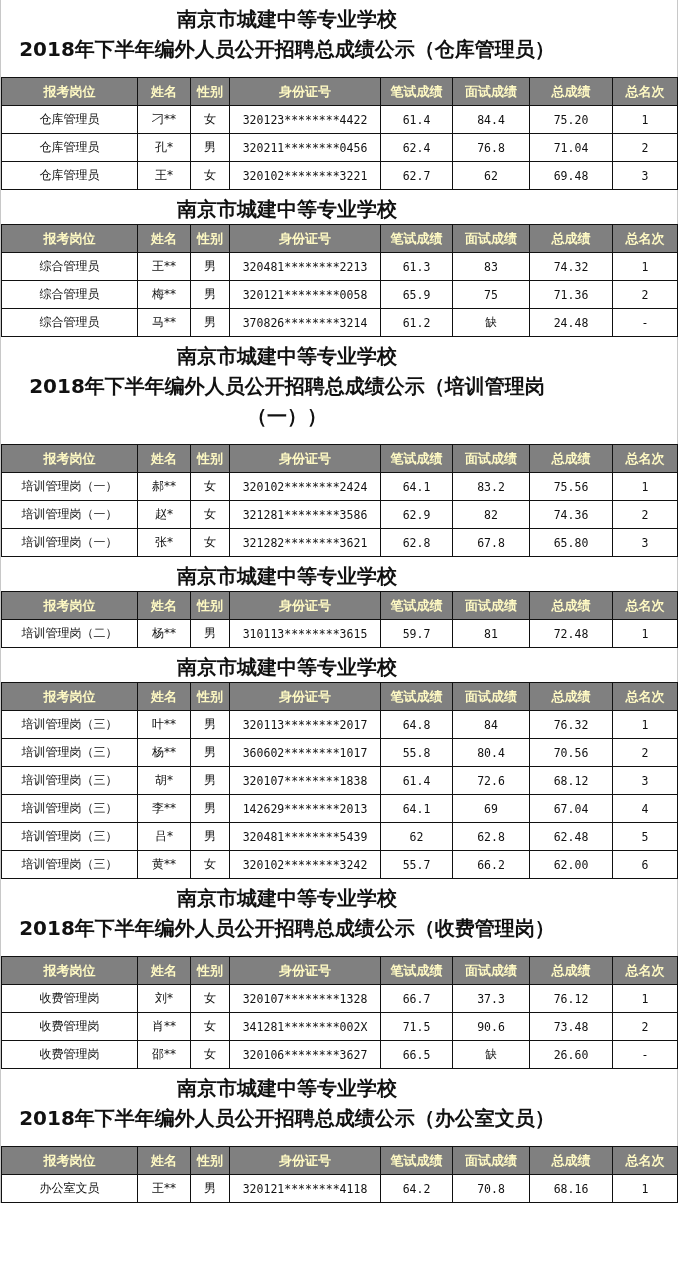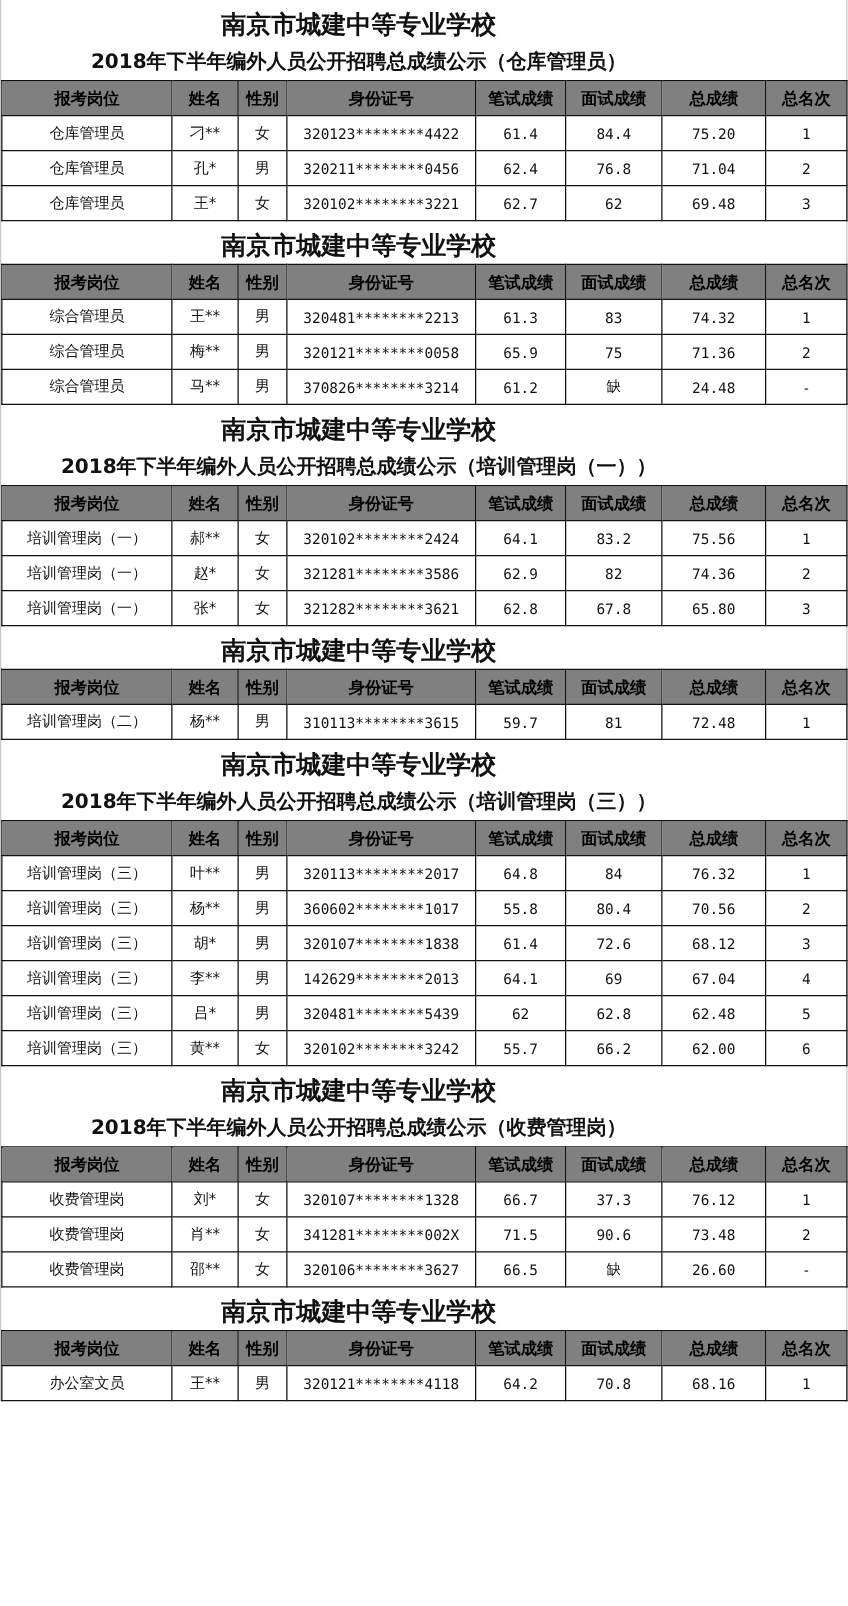--- a/index.html
+++ b/index.html
@@ -2,24 +2,24 @@
 <html><head>
 <meta charset="utf-8">
 <style>
   html, body { margin: 0; padding: 0; background: #ffffff; }
   body { width: 678px; height: 1285px; overflow: hidden; position: relative;
          font-family: "DejaVu Sans", "Liberation Sans", sans-serif; color: #000; }
   .page { position: absolute; left: 0; top: 0; width: 676px; border-left: 1px solid #c8c8c8; border-right: 1px solid #c8c8c8; }
   .section { width: 572px; }
   .title { text-align: center; font-weight: bold; color: #111; }
   .title .t1 { font-size: 20px; line-height: 30px; padding-top: 4px; }
-  .title .t2 { font-size: 16px; line-height: 30px; padding-bottom: 0; letter-spacing: 0px; }
+  .title .t2 { font-size: 20px; line-height: 30px; padding-bottom: 13px; letter-spacing: 0px; }
   table { border-collapse: collapse; table-layout: fixed; width: 676px; }
   th, td { border: 1.5px solid #111; text-align: center; padding: 0; white-space: nowrap; overflow: hidden; }
-  th { background: #808080; height: 27px; font-size: 13px; font-weight: bold; color: #000000; }
+  th { background: #808080; height: 27px; font-size: 13px; font-weight: bold; color: #fef9c3; }
   td { height: 27px; font-size: 12px; color: #111; background: #fff; }
   td.mono { font-family: "DejaVu Sans Mono", "Liberation Mono", monospace; font-size: 11.5px; }
   col.c1 { width: 136px; } col.c2 { width: 53px; } col.c3 { width: 39px; }
   col.c4 { width: 151px; } col.c5 { width: 72px; } col.c6 { width: 77px; }
   col.c7 { width: 83px; } col.c8 { width: 65px; }
 </style>
 </head>
 <body>
 
 <div class="page" id="page">
@@ -245,21 +245,20 @@
             <td class="mono">81</td>
             <td class="mono">72.48</td>
             <td class="mono">1</td>
           </tr>
         </tbody>
       </table>
     </div>
     <div class="section">
       <div class="title">
         <div class="t1">南京市城建中等专业学校</div>
-        <div class="t2">2018年下半年编外人员公开招聘总成绩公示（培训管理岗（三））</div>
       </div>
       <table>
         <colgroup>
           <col class="c1">
           <col class="c2">
           <col class="c3">
           <col class="c4">
           <col class="c5">
           <col class="c6">
           <col class="c7">
@@ -399,20 +398,21 @@
             <td class="mono">缺</td>
             <td class="mono">26.60</td>
             <td class="mono">-</td>
           </tr>
         </tbody>
       </table>
     </div>
     <div class="section">
       <div class="title">
         <div class="t1">南京市城建中等专业学校</div>
+        <div class="t2">2018年下半年编外人员公开招聘总成绩公示（办公室文员）</div>
       </div>
       <table>
         <colgroup>
           <col class="c1">
           <col class="c2">
           <col class="c3">
           <col class="c4">
           <col class="c5">
           <col class="c6">
           <col class="c7">

